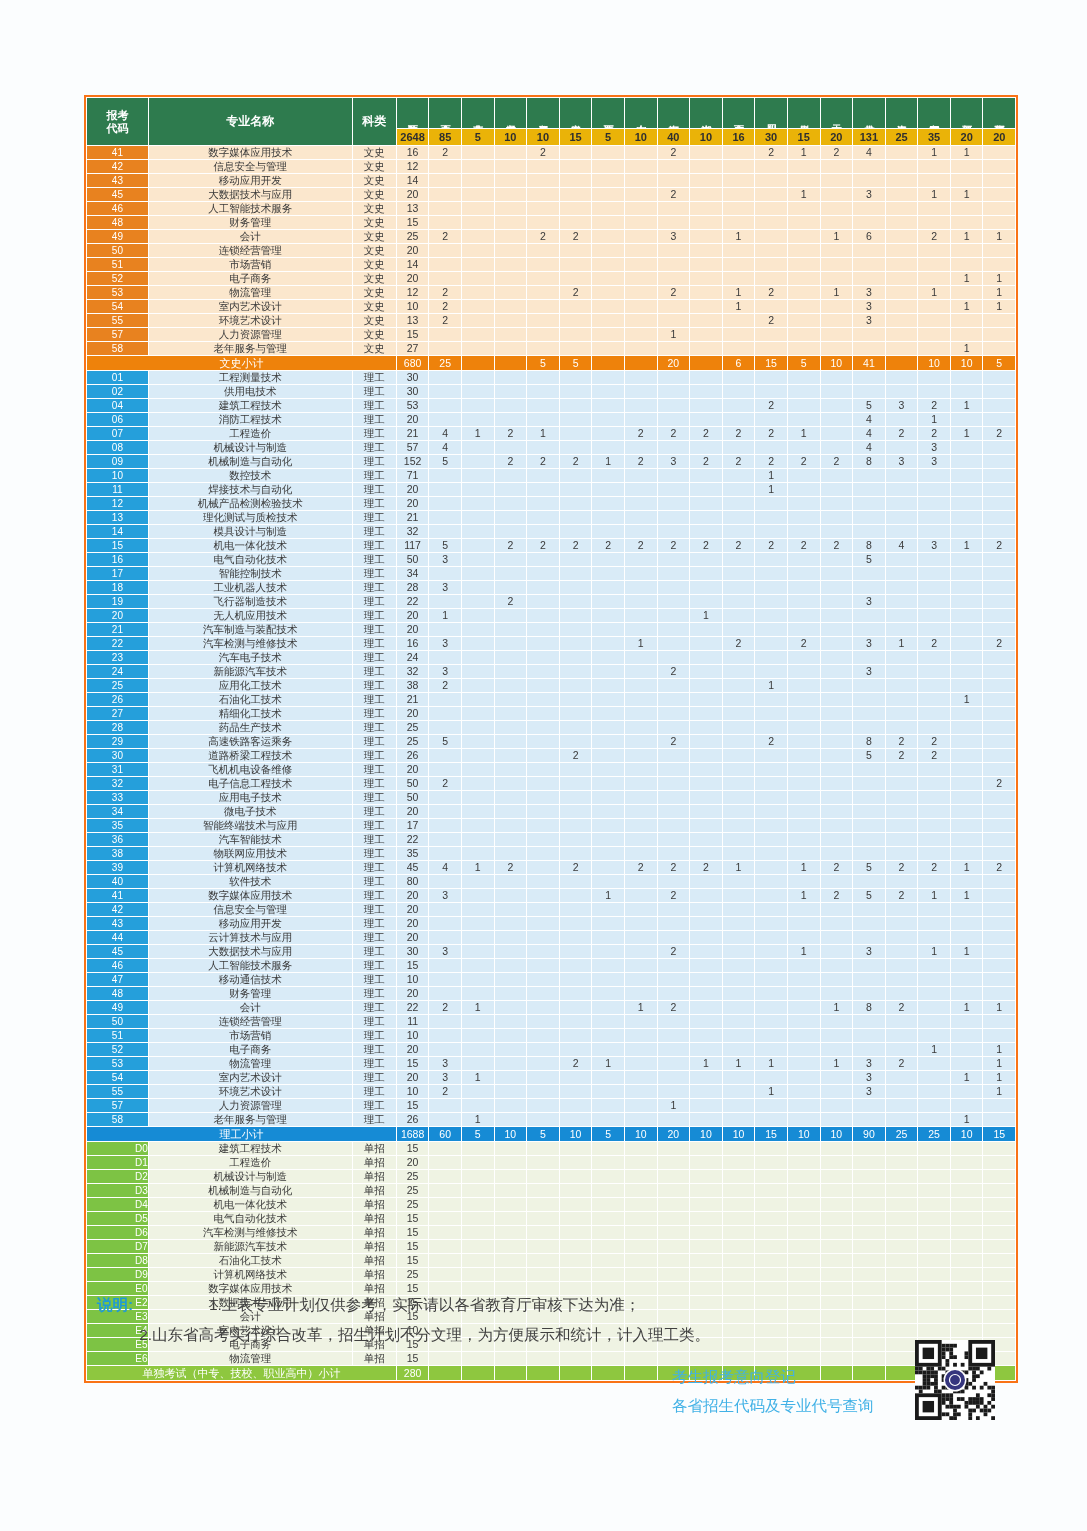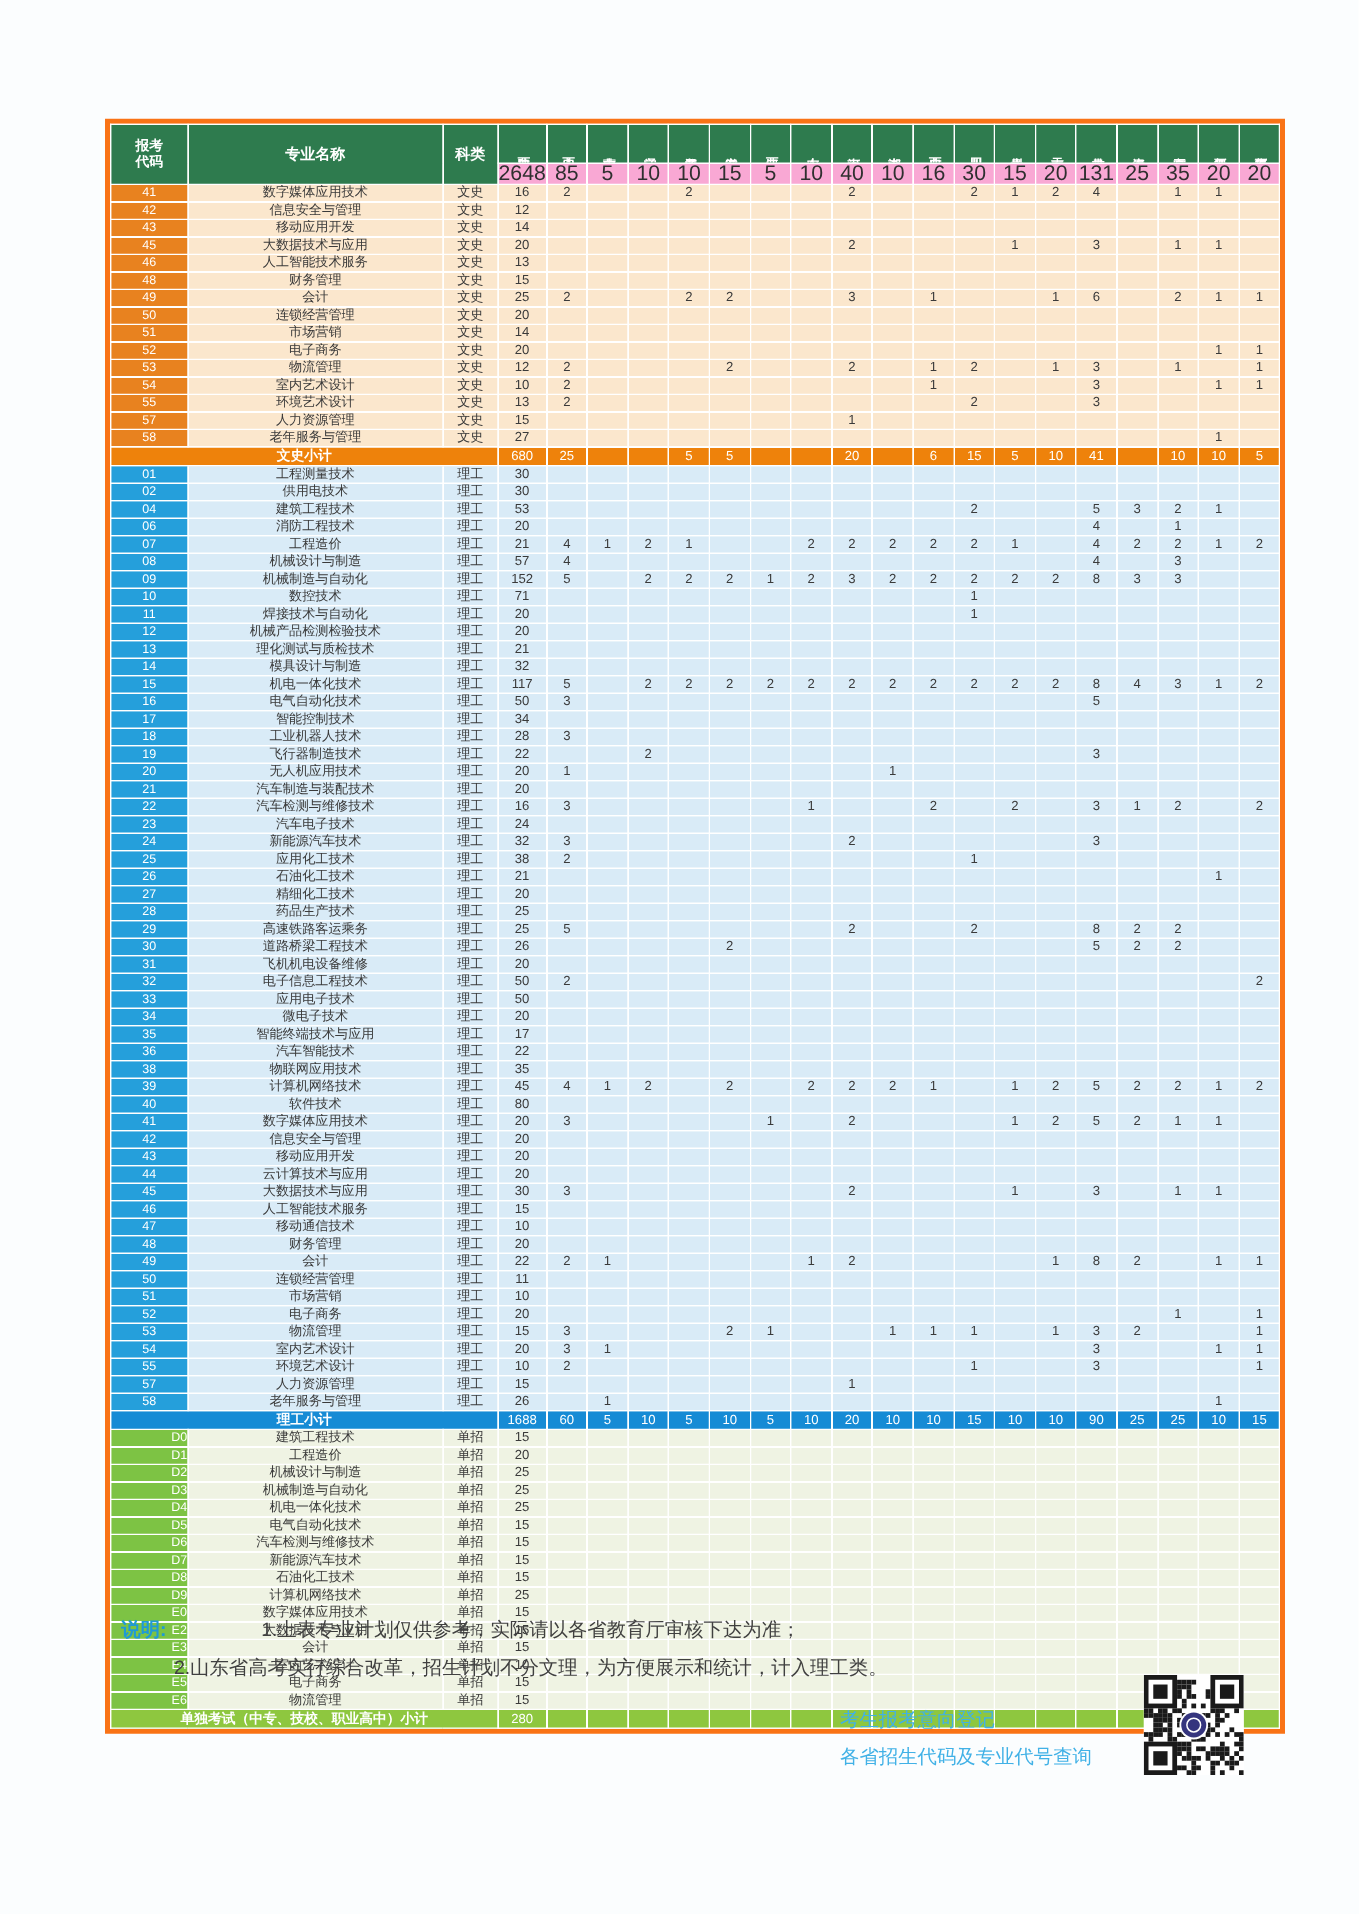--- a/index.html
+++ b/index.html
@@ -1,41 +1,41 @@
 <!DOCTYPE html>
 <html><head>
 <meta charset="utf-8">
 <style>
   html,body{margin:0;padding:0;background:#fff;}
   .page{position:relative;width:1087px;height:1531px;background:#fbfdfe;overflow:hidden;
         font-family:"Liberation Sans","DejaVu Sans",sans-serif;}
-  .tablewrap{position:absolute;left:84px;top:95px;border:4px solid #f97316;background:#ffffff;}
+  .tablewrap{position:absolute;left:84px;top:95px;border:2px solid #f97316;background:#ffffff;}
   table{border-collapse:collapse;table-layout:fixed;}
   th,td{border:1px solid #ffffff;padding:0;margin:0;text-align:center;vertical-align:middle;
         white-space:nowrap;overflow:hidden;}
   thead th{background:#2e7b4e;color:#ffffff;font-weight:bold;}
   th.corner div{font-size:11px;line-height:13px;}
   th.hname{font-size:12px;margin-top:21px;}
   th.prov{height:30px;font-size:10px;}
   th.prov span{writing-mode:vertical-rl;text-orientation:upright;line-height:1;display:inline-block;}
-  tr.totals td{background:#f9a8d4;color:#2f2f2f;font-size:17px;height:16px;line-height:16px;}
+  tr.totals td{background:#eab308;color:#2f2f2f;font-size:11px;height:16px;line-height:16px;font-weight:bold;}
   tbody td{height:13px;line-height:13px;font-size:10.5px;color:#3a3a3a;}
   td.code{font-size:10px;color:#ffffff;}
   td.num{font-size:10.5px;}
   
   .ws-code{background:#e8821f;}
   .ws-cell{background:#fbe7cd;}
   .ws-sub{background:#ee820b;color:#ffffff;}
   .lg-code{background:#259fdb;margin-left:20px;}
   .lg-cell{background:#d9ebf7;}
   .lg-sub{background:#168bd5;color:#ffffff;}
   .dz-code{background:#7dc344;padding-left:48px;}
   .dz-cell{background:#eff3e3;}
   .dz-sub{background:#8ec73f;color:#ffffff;}
-  td.sublabel{font-size:11px;font-weight:bold;overflow:visible;}
+  td.sublabel{font-size:11px;font-weight:normal;overflow:visible;}
   tr.subrow td{height:14px;line-height:14px;}
   
   .notes{position:absolute;left:97px;top:1290px;display:flex;align-items:flex-start;
          font-size:15.5px;line-height:30px;color:#404040;text-align:center;}
   .notes-label{color:#1f9ad6;font-weight:bold;margin-right:6px;}
   .footer-links{position:absolute;left:672px;top:1362px;width:248px;text-align:left;
                 color:#41b1e6;font-size:15.5px;line-height:29px;}
   .qr{position:absolute;left:915px;top:1340px;width:80px;height:80px;background:#ffffff;}
 </style>
 </head>

